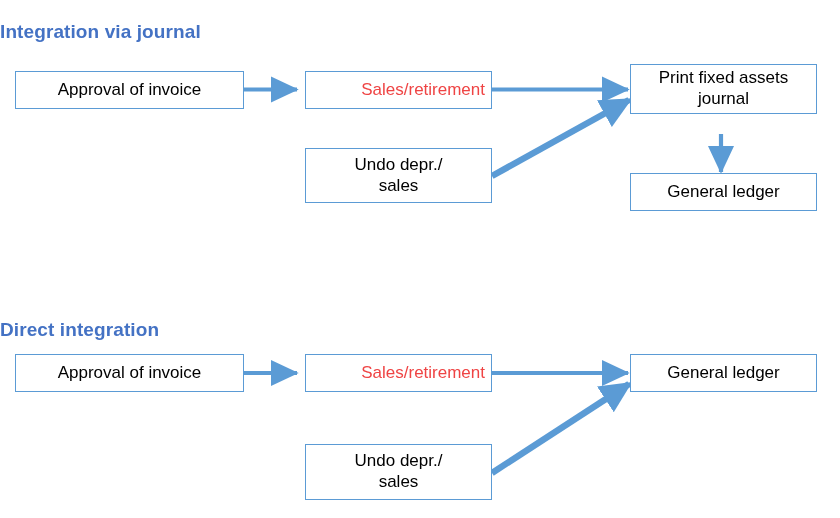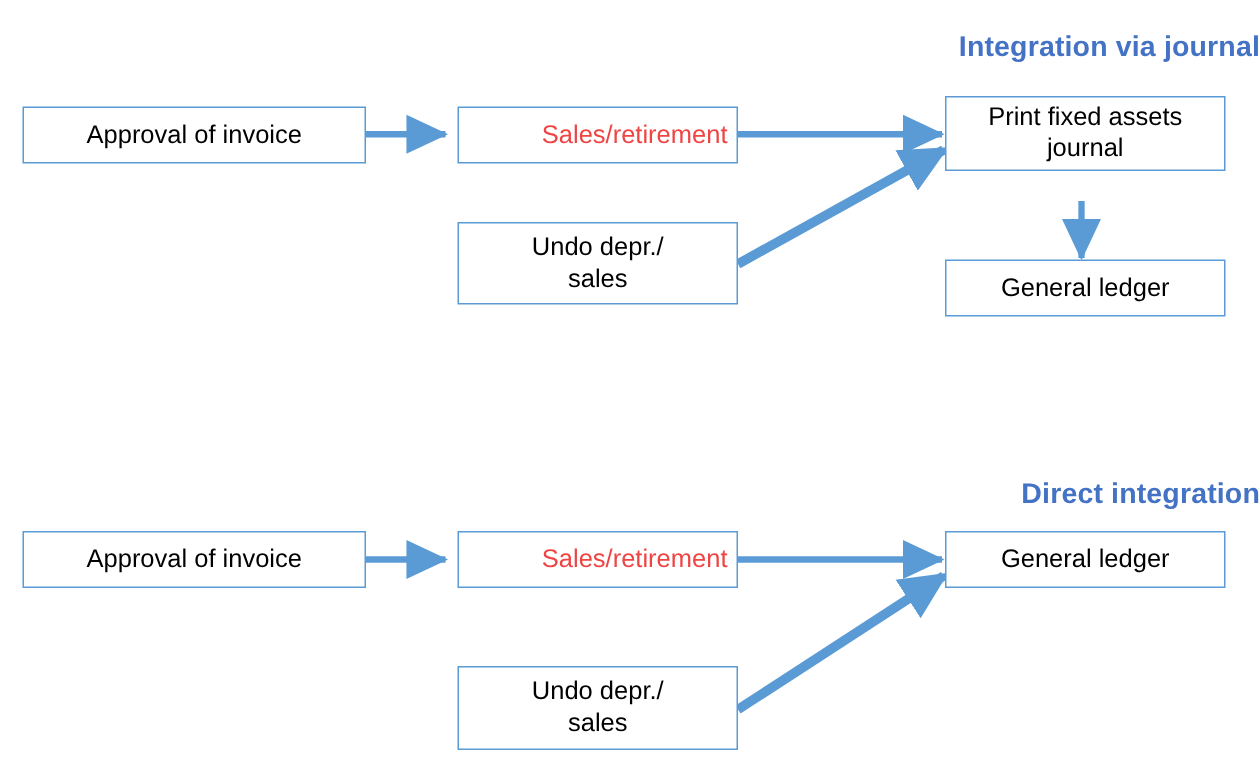--- a/index.html
+++ b/index.html
@@ -17,21 +17,21 @@
     background: #ffffff;
     overflow: hidden;
   }
   .section-title {
     position: absolute;
     color: #4472C4;
     font-weight: bold;
     font-size: 19px;
     letter-spacing: 0.1px;
     white-space: nowrap;
-    text-align: right;
+    text-align: left;
     line-height: 1.1;
   }
   .node {
     position: absolute;
     box-sizing: border-box;
     border: 1.6px solid #5B9BD5;
     background: #ffffff;
     display: flex;
     align-items: center;
     justify-content: center;

